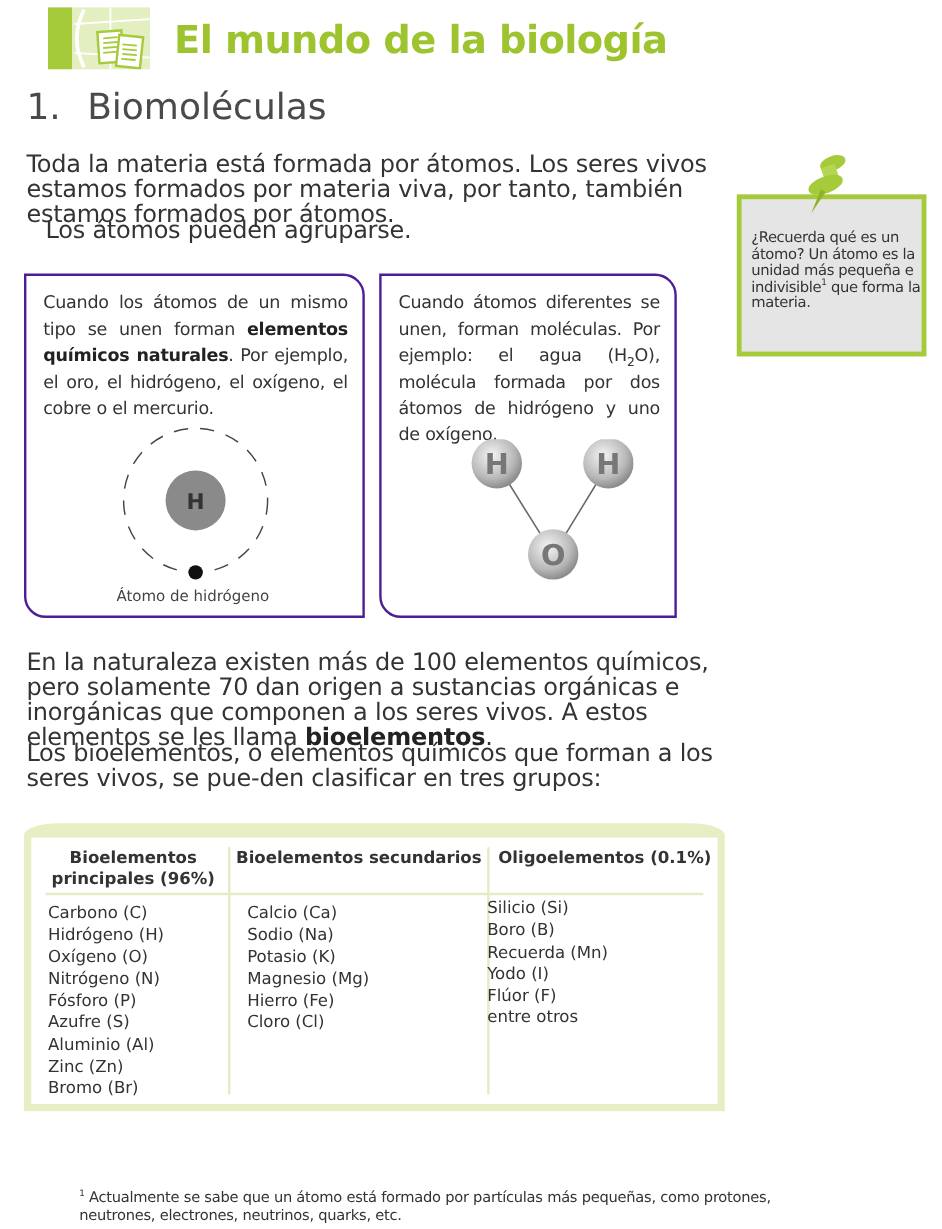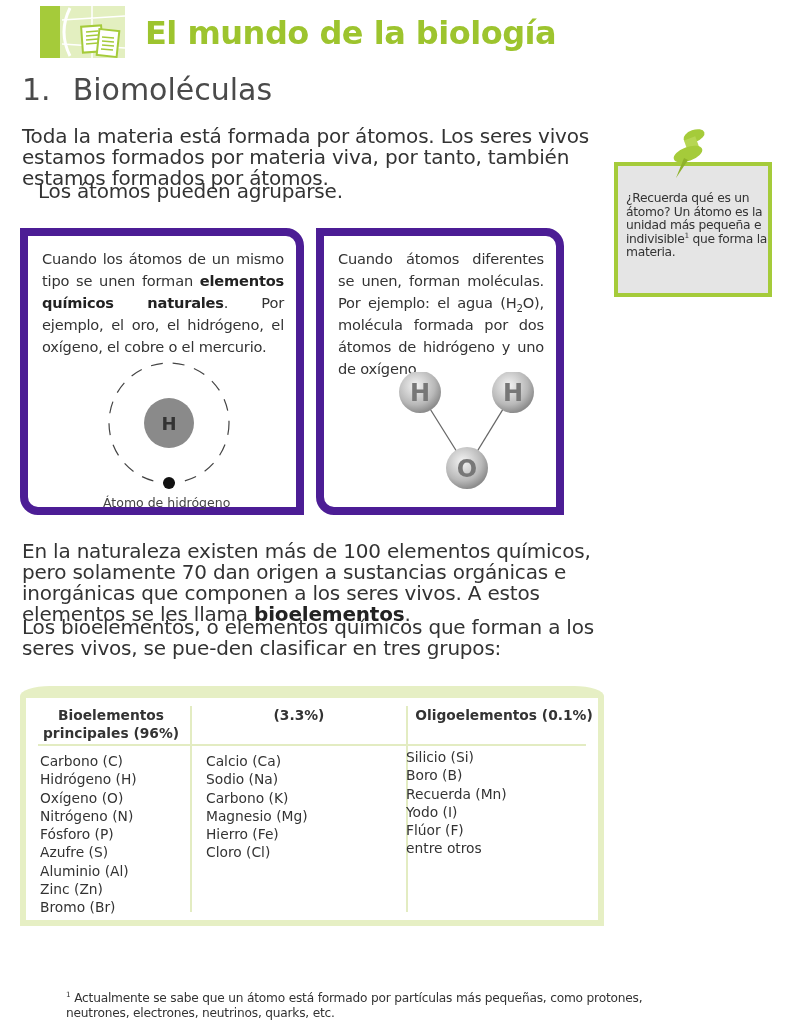--- a/index.html
+++ b/index.html
@@ -8,21 +8,21 @@
 
   .header-banner { position: absolute; left: 40px; top: 6px; width: 85px; height: 52px; }
   .header-title { position: absolute; left: 145px; top: 14px; font-size: 32px; font-weight: bold; color: #9dc42e; letter-spacing: -0.5px; }
 
   .section-title { position: absolute; left: 22px; top: 72px; font-size: 30px; color: #4a4a4a; letter-spacing: 0px; }
   .section-title .num { margin-right: 22px; }
 
   .p { position: absolute; left: 22px; font-size: 20px; line-height: 21px; color: #333; letter-spacing: -0.2px; }
   .p b { color: #222; }
 
-  .box { position: absolute; border: 8px solid #4c1d95; border-radius: 0 18px 0 18px; background: #fff; }
+  .box { position: absolute; border: 2px solid #4c1d95; border-radius: 0 18px 0 18px; background: #fff; }
   .box-text { position: absolute; left: 14px; right: 12px; top: 12px; font-size: 14.6px; line-height: 22px; text-align: justify; color: #333; letter-spacing: -0.2px; }
   .box-text b { color: #222; }
 
   .note { position: absolute; left: 614px; top: 162px; width: 158px; height: 135px; border: 4px solid #a5cb3a; background: #e5e5e5; }
   .note-text { position: absolute; left: 8px; top: 26px; font-size: 12.3px; line-height: 13.5px; color: #333; letter-spacing: -0.3px; }
   .pin { position: absolute; left: 664px; top: 126px; width: 50px; height: 55px; }
 
   .caption { position: absolute; left: 97px; top: 489px; font-size: 12.5px; color: #444; }
 
   .table-wrap { position: absolute; left: 20px; top: 686px; width: 584px; height: 240px; background: #e6efc4; border-radius: 30px 30px 0 0 / 10px 10px 0 0; }
@@ -125,42 +125,42 @@
   <div class="table-inner">
     <div class="hrule"></div>
     <div class="col-div" style="left:164px;"></div>
     <div class="col-div" style="left:380px;"></div>
 
     <div class="th" style="left:10px; width:150px;">
       <div>Bioelementos</div>
       <div>principales (96%)</div>
     </div>
     <div class="th" style="left:170px; width:206px;">
-      <div>(3.3%)</div>
+      <div>Bioelementos secundarios</div>
     </div>
     <div class="th" style="left:386px; width:184px;">
       <div>Oligoelementos (0.1%)</div>
       <div></div>
     </div>
 
     <ul class="td-list" style="left:14px;">
       <li>Carbono (C)</li>
       <li>Hidrógeno (H)</li>
       <li>Oxígeno (O)</li>
       <li>Nitrógeno (N)</li>
       <li>Fósforo (P)</li>
       <li>Azufre (S)</li>
       <li>Aluminio (Al)</li>
       <li>Zinc (Zn)</li>
       <li>Bromo (Br)</li>
     </ul>
     <ul class="td-list" style="left:180px;">
       <li>Calcio (Ca)</li>
       <li>Sodio (Na)</li>
-      <li>Carbono (K)</li>
+      <li>Potasio (K)</li>
       <li>Magnesio (Mg)</li>
       <li>Hierro (Fe)</li>
       <li>Cloro (Cl)</li>
     </ul>
     <ul class="td-list" style="left:380px; top:50px;">
       <li>Silicio (Si)</li>
       <li>Boro (B)</li>
       <li>Recuerda (Mn)</li>
       <li>Yodo (I)</li>
       <li>Flúor (F)</li>

